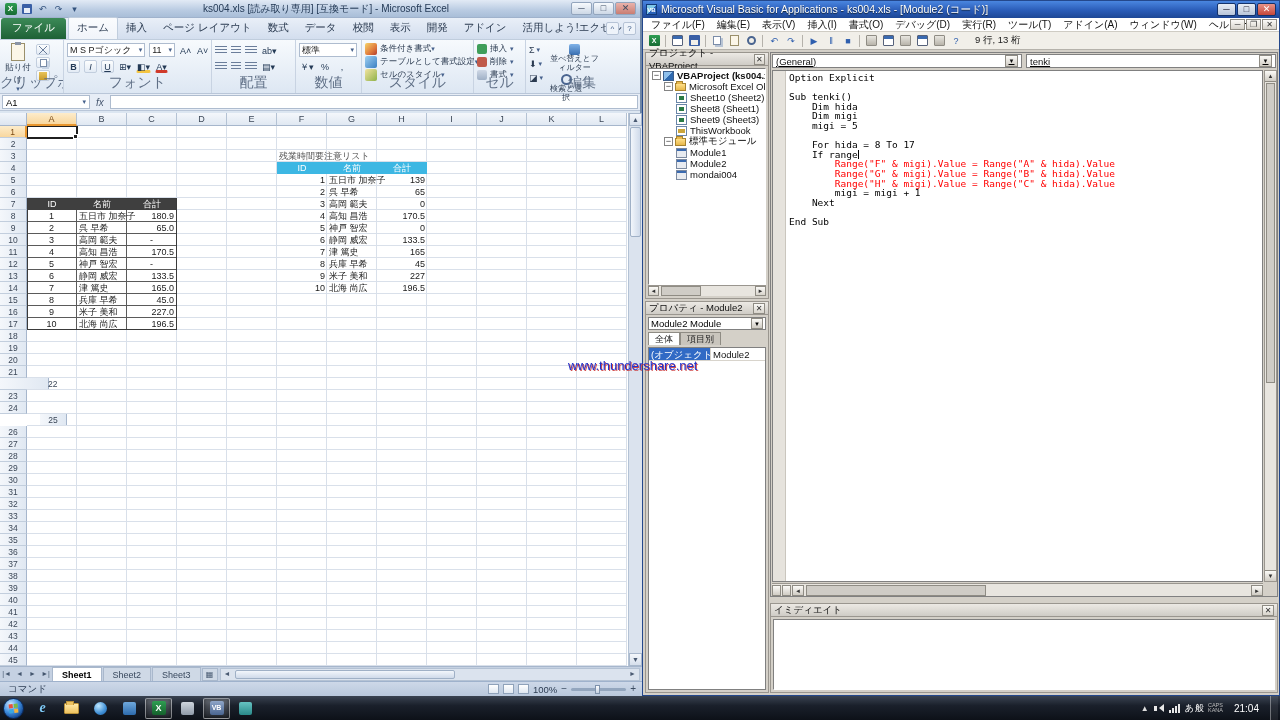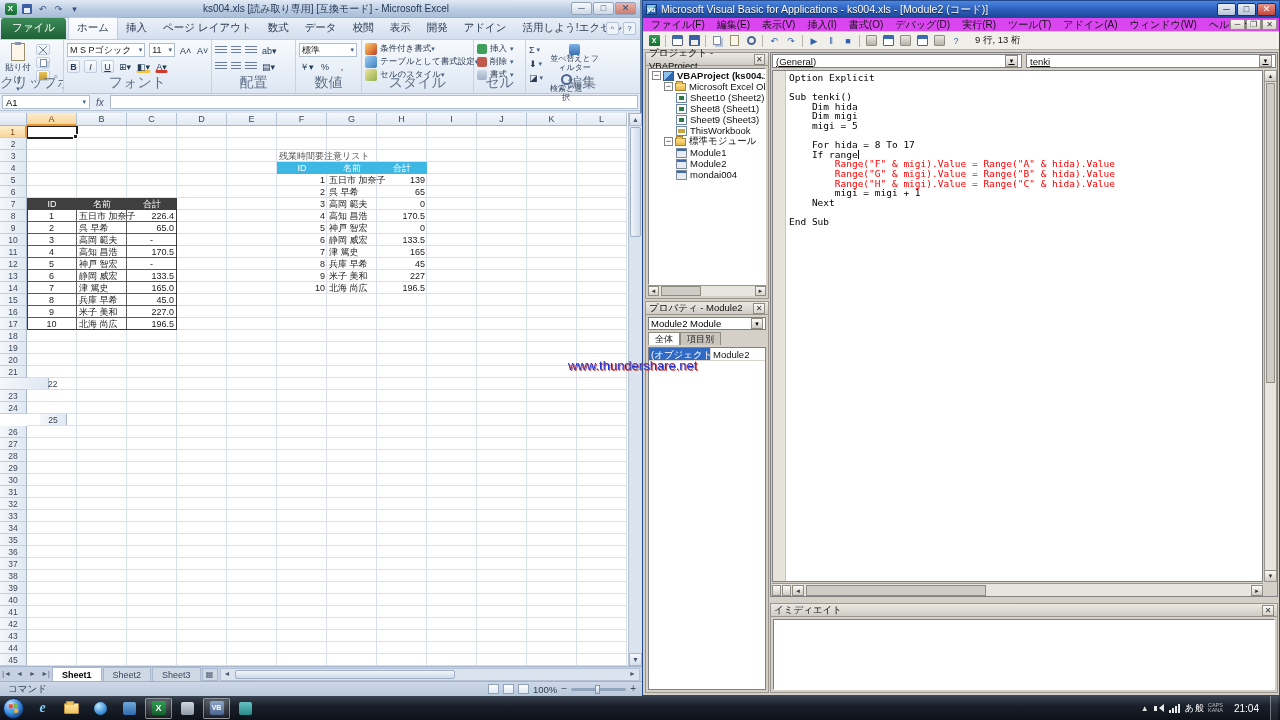--- a/index.html
+++ b/index.html
@@ -107,21 +107,21 @@
 .zthumb{position:absolute;left:24px;top:-3px;width:5px;height:9px;background:linear-gradient(#fdfefe,#c3d0e2);border:1px solid #7e92ac;}
 .zpm{font-size:10px;line-height:10px;color:#3c4c62;}
 
 
 #vb{position:absolute;left:642px;top:0;width:638px;height:696px;background:#d4d0c8;border:1px solid #24488c;}
 .vb-titlebar{height:17px;background:linear-gradient(#4a86e0,#2a5cb8 55%,#1d4796);display:flex;align-items:center;color:#fff;font-size:10.5px;padding:0 3px;}
 .vbico{width:11px;height:11px;margin-right:4px;background:linear-gradient(135deg,#7ec8e8 50%,#2a62b9 50%);border:1px solid #123a78;font-size:6px;font-weight:bold;color:#fff;text-align:center;line-height:10px;}
 .vb-title-text{flex:1;white-space:nowrap;overflow:hidden;text-shadow:0 1px 1px #123;}
 .vwb{width:19px;height:13px;border:1px solid #15336b;border-radius:2px;background:linear-gradient(#e8edf5,#b9c6da);font-size:9px;line-height:10px;text-align:center;color:#223;margin-left:1px;}
 .vwb.close{background:linear-gradient(#e89287,#c4473a);color:#fff;}
-.vb-menubar{height:14px;background:#d946ef;display:flex;align-items:center;border-bottom:1px solid #cfccc4;padding-left:2px;position:relative;}
+.vb-menubar{height:14px;background:#ffffff;display:flex;align-items:center;border-bottom:1px solid #cfccc4;padding-left:2px;position:relative;}
 .vmenu{font-size:10px;color:#111;padding:0 6px;}
 .childbtns{position:absolute;right:2px;top:1px;display:flex;gap:1px;}
 .cwb{width:15px;height:11px;border:1px solid #8f8c84;background:linear-gradient(#fbfaf7,#d8d4cc);font-size:8px;line-height:9px;text-align:center;color:#333;}
 .vb-toolbar{height:18px;background:#f1efe9;border-bottom:1px solid #b5b2ab;display:flex;align-items:center;padding-left:3px;gap:1px;}
 .vtb{width:16px;height:15px;border:1px solid transparent;border-radius:2px;display:flex;align-items:center;justify-content:center;font-size:9px;color:#2f5fae;}
 .vtsep{width:1px;height:12px;background:#b5b2ab;margin:0 2px;}
 .pos-ind{font-size:9.5px;color:#222;margin-left:10px;white-space:nowrap;}
 .icsq{width:11px;height:11px;border-radius:1px;}
 .ic-xl{background:linear-gradient(#2f9e52,#176b33);color:#fff;font-size:7px;font-weight:bold;text-align:center;line-height:11px;}
 .ic-save{background:#3a5fa5;position:relative;}
@@ -473,21 +473,21 @@
         <div class="rowhead" style="top: 516px;">44</div>
         <div class="rowhead" style="top: 528px;">45</div>
       </div>
     <div id="cells">
         <div class="cell titlecell" style="left: 250px; top: 24px;">残業時間要注意リスト</div>
         <div class="cell hdark" style="left: 0px; top: 72px;">ID</div>
         <div class="cell hdark" style="left: 50px; top: 72px;">名前</div>
         <div class="cell hdark" style="left: 100px; top: 72px;">合計</div>
         <div class="cell boxed tcenter" style="left: 0px; top: 84px;">1</div>
         <div class="cell boxed tname" style="left: 50px; top: 84px;">五日市 加奈子</div>
-        <div class="cell boxed tright" style="left: 100px; top: 84px;">226.4</div>
+        <div class="cell boxed tright" style="left: 100px; top: 84px;">180.9</div>
         <div class="cell boxed tcenter" style="left: 0px; top: 96px;">2</div>
         <div class="cell boxed tname" style="left: 50px; top: 96px;">呉 早希</div>
         <div class="cell boxed tright" style="left: 100px; top: 96px;">65.0</div>
         <div class="cell boxed tcenter" style="left: 0px; top: 108px;">3</div>
         <div class="cell boxed tname" style="left: 50px; top: 108px;">高岡 範夫</div>
         <div class="cell boxed tcenter" style="left: 100px; top: 108px;">-</div>
         <div class="cell boxed tcenter" style="left: 0px; top: 120px;">4</div>
         <div class="cell boxed tname" style="left: 50px; top: 120px;">高知 昌浩</div>
         <div class="cell boxed tright" style="left: 100px; top: 120px;">170.5</div>
         <div class="cell boxed tcenter" style="left: 0px; top: 132px;">5</div>

